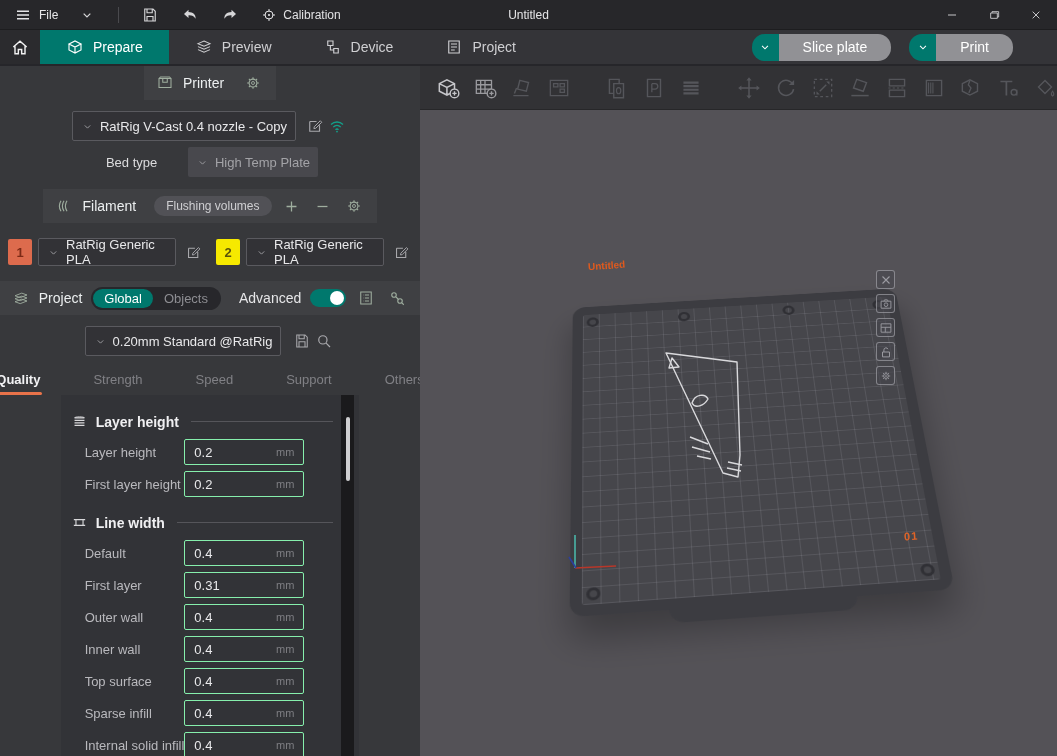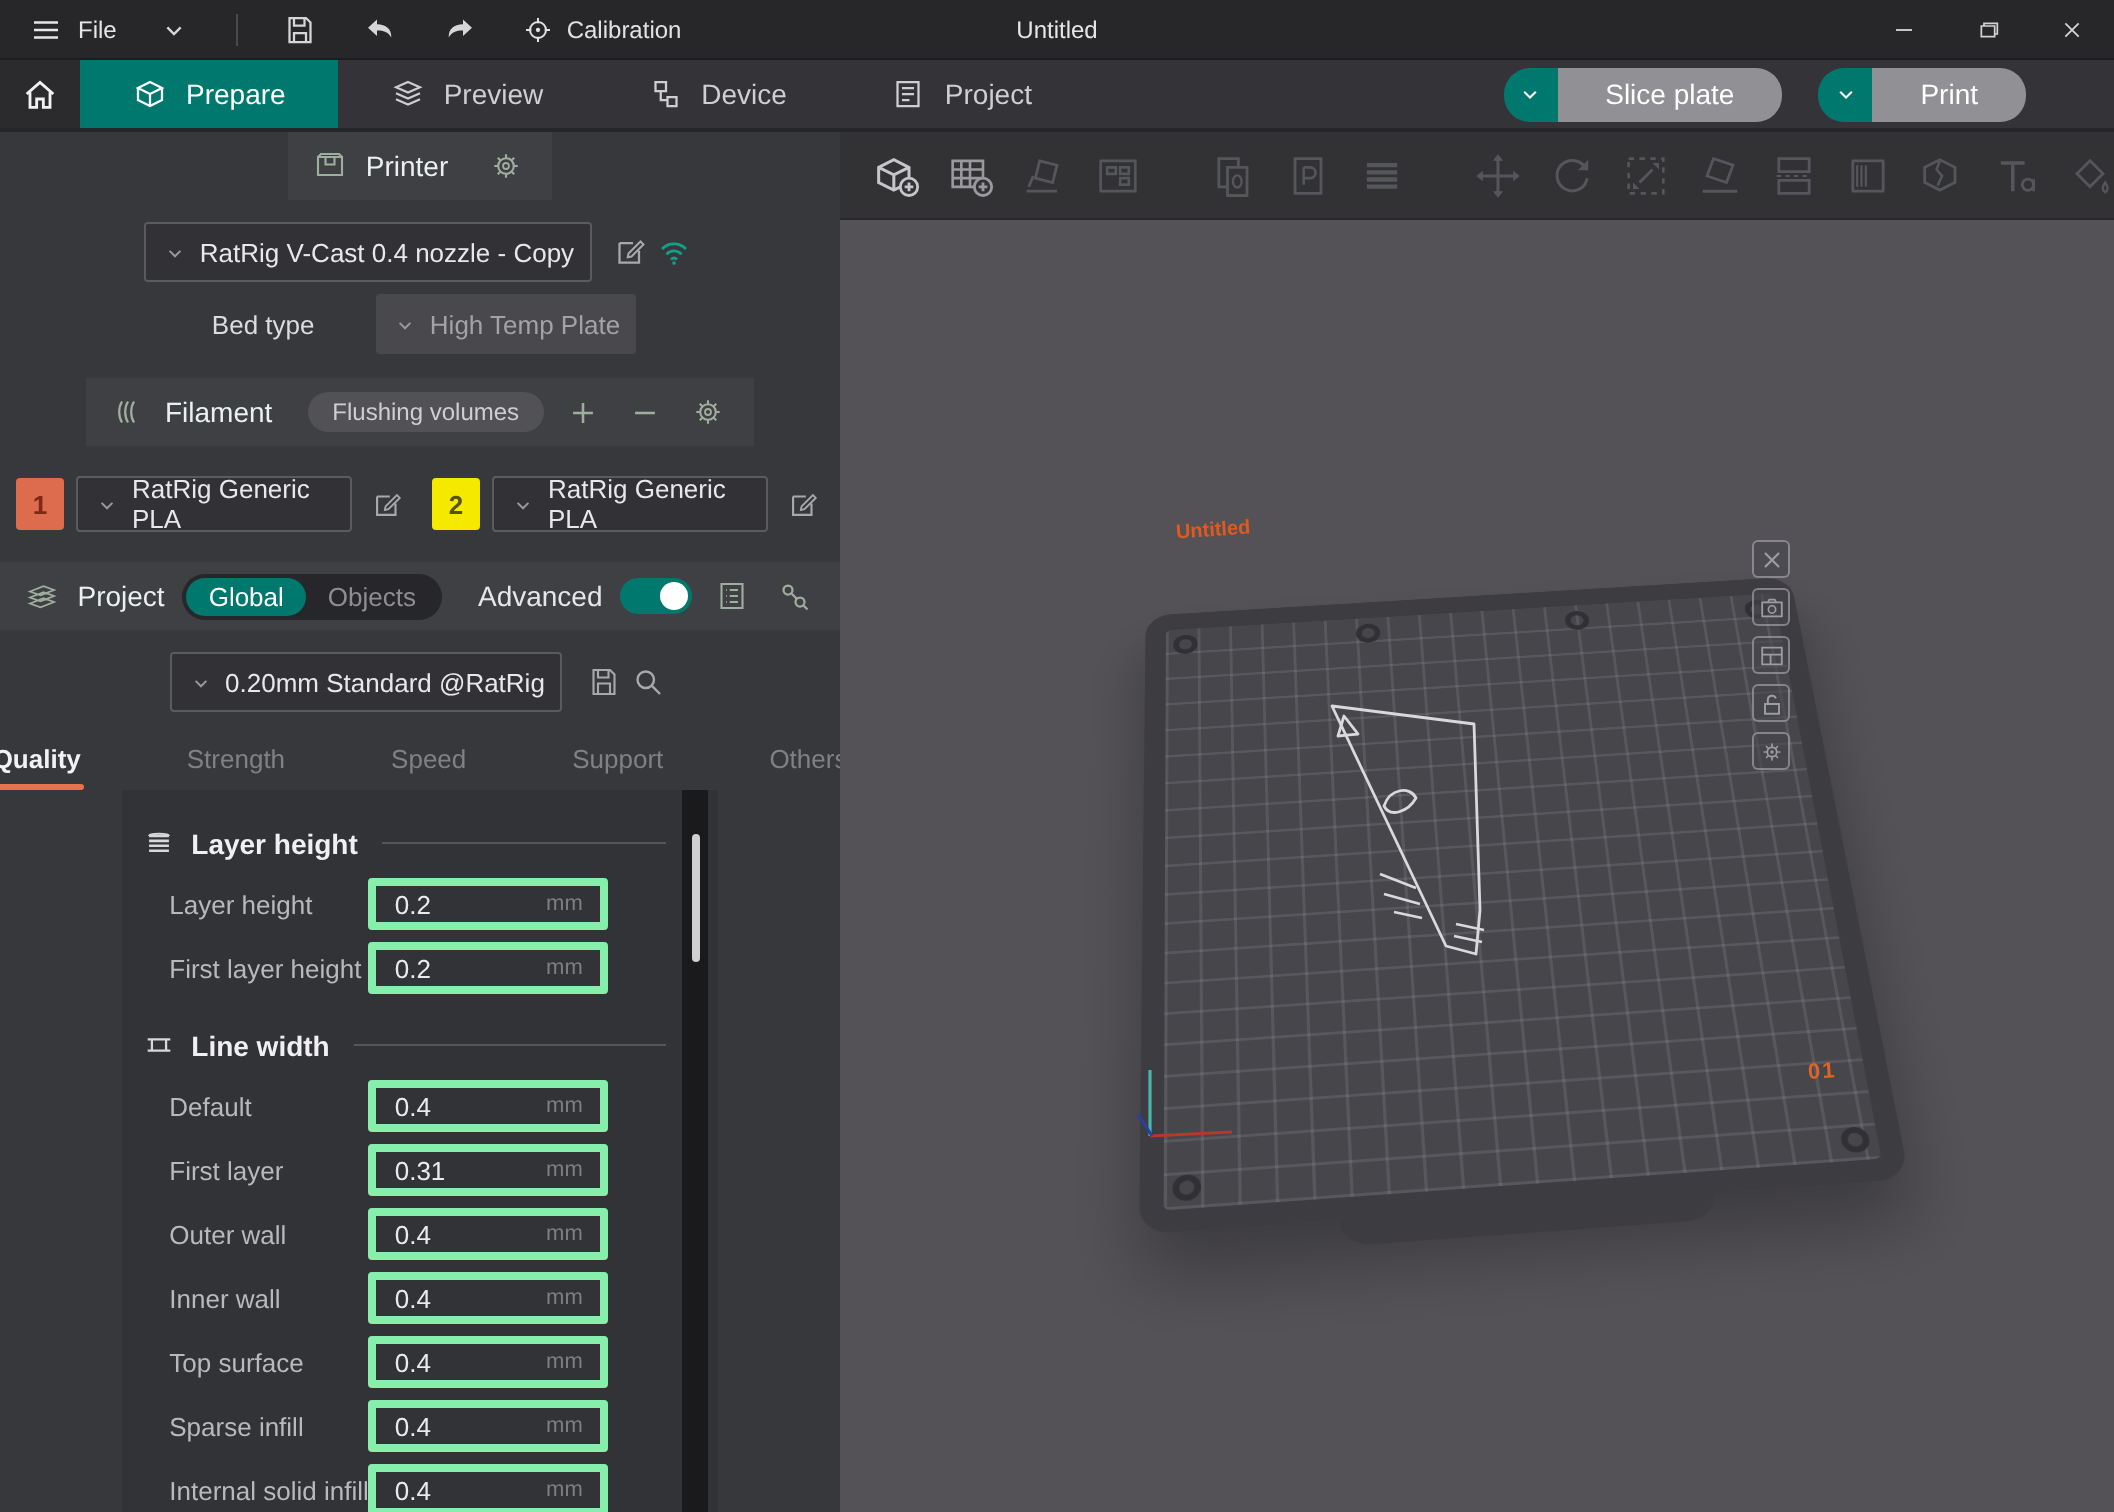--- a/index.html
+++ b/index.html
@@ -67,21 +67,21 @@
   .ptab.active { color:#f2f2f4; font-weight:bold; }
   .ptab.active::after { content:""; position:absolute; left:-2px; right:-2px; bottom:0; height:3px; background:#e8734a; border-radius:2px; }
 
   .settings { flex:1; background:#323337; position:relative; overflow:hidden; padding-top:10px; }
   .set-sec { display:flex; align-items:center; gap:8px; padding:8px 26px 6px 10px; }
   .set-sec .ic { color:#d8d8da; }
   .set-sec .t { font-size:14px; font-weight:bold; color:#f0f0f2; white-space:nowrap; }
   .set-sec .rule { flex:1; height:1px; background:#55555a; margin-left:4px; }
   .set-row { display:flex; align-items:center; height:32px; padding:0 55px 0 24px; }
   .set-row .lbl { color:#b9b9bd; font-size:13px; }
-  .valbox { margin-left:auto; width:120px; height:26px; border:4px solid #86efac; border-radius:2px;
+  .valbox { margin-left:auto; width:120px; height:26px; border:1px solid #86efac; border-radius:2px;
     display:flex; align-items:center; padding:0 9px; background:#323337; cursor:text; }
   .valbox .v { color:#eaeaec; font-size:13px; }
   .valbox .u { margin-left:auto; color:#7e7e83; font-size:11px; }
 
   .scroll-track { position:absolute; right:5px; top:0; bottom:0; width:13px; background:#1a1a1c; }
   .scroll-thumb { position:absolute; right:4px; top:22px; width:4px; height:64px; background:#cfcfd1; border-radius:2px; cursor:grab; }
 
   
   .viewport { position:absolute; left:420px; top:66px; right:0; bottom:0; background:#545257; overflow:hidden; }
   .vtoolbar { position:absolute; left:0; top:0; right:0; height:44px; background:#323235;

